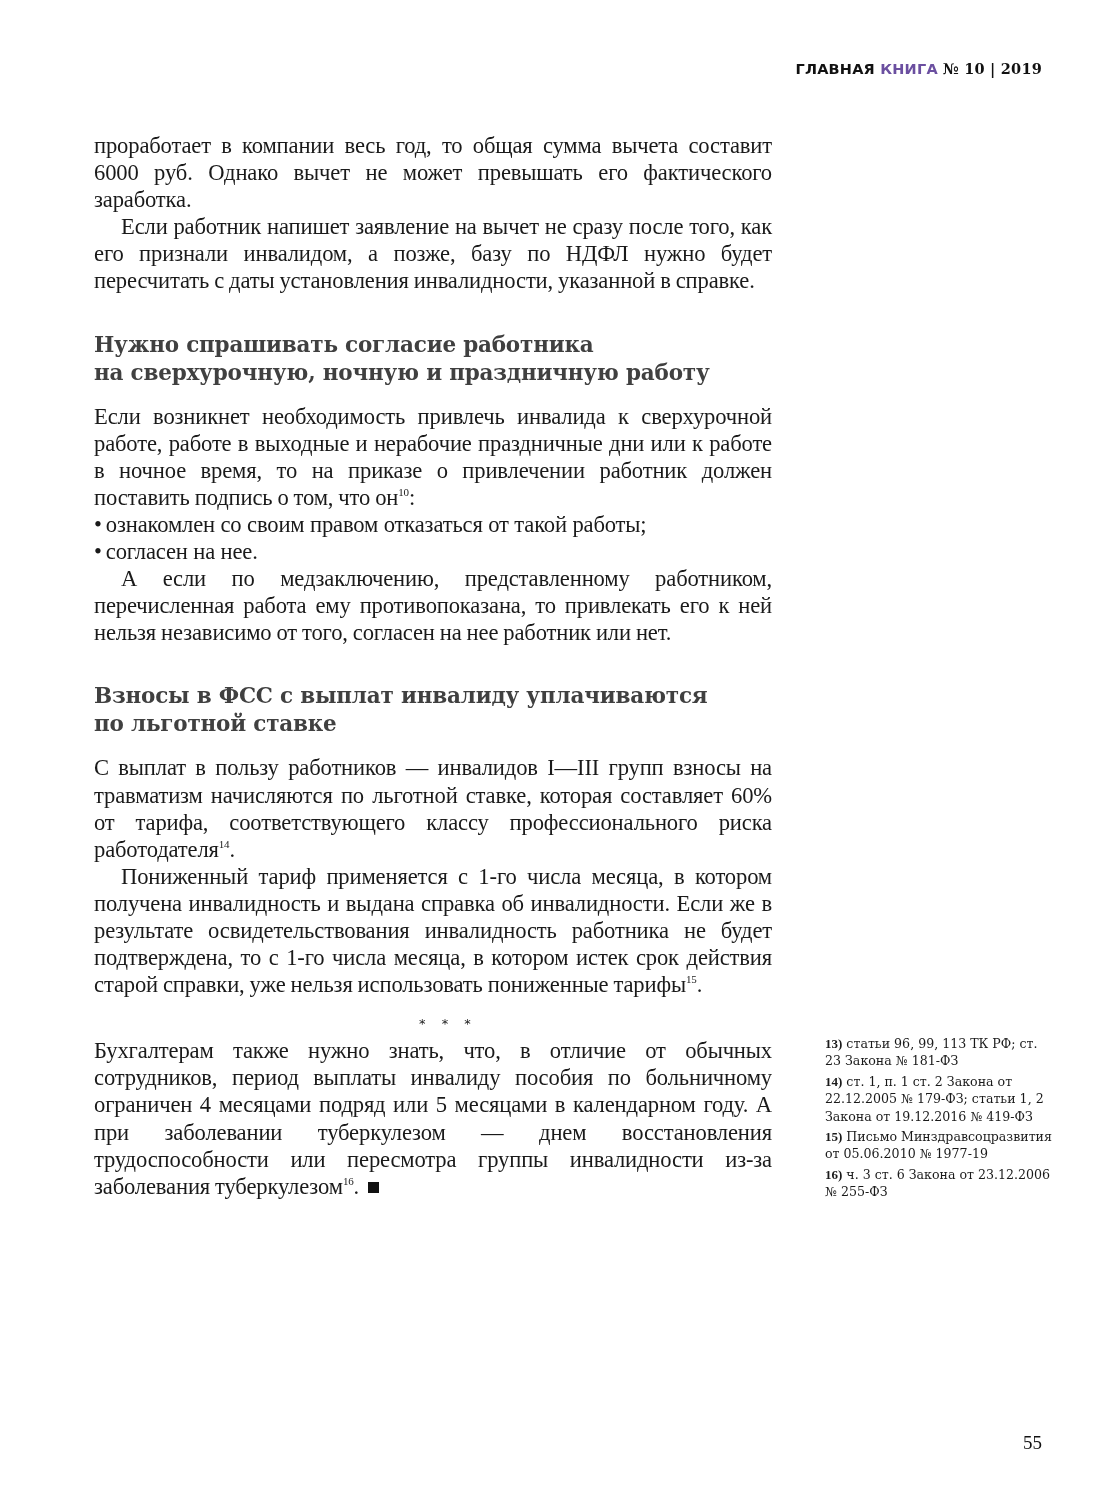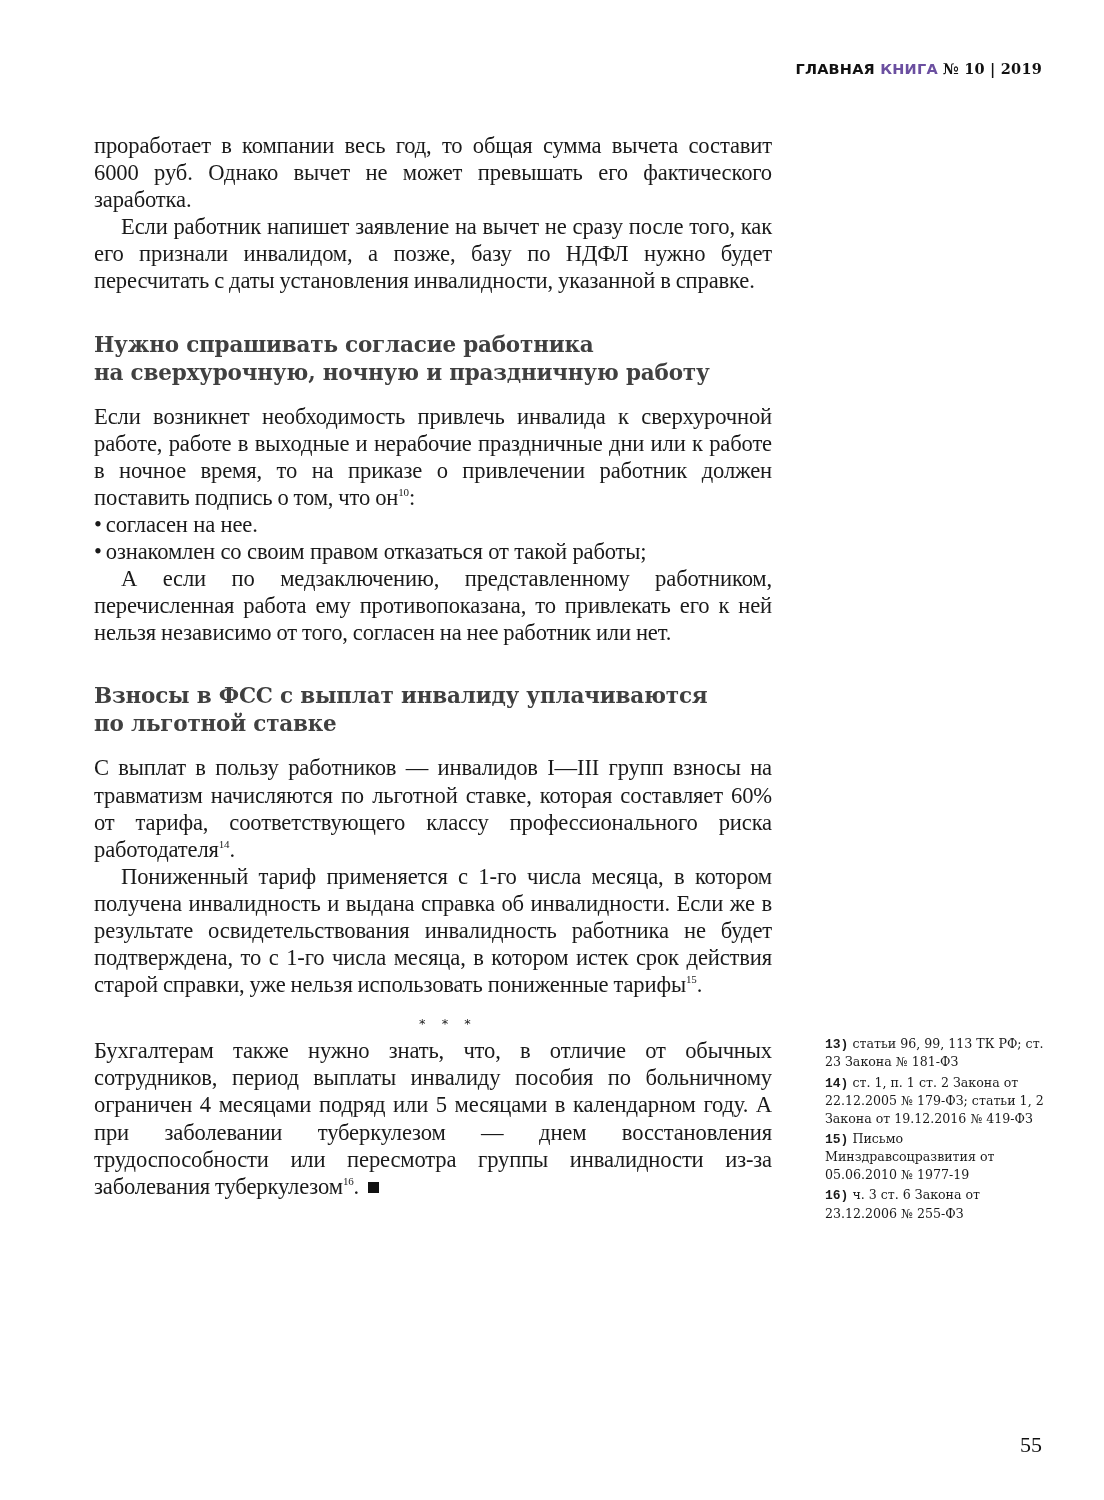--- a/index.html
+++ b/index.html
@@ -90,30 +90,30 @@
       left: 825px;
       top: 1035px;
       width: 230px;
       font-family: "DejaVu Serif", "Liberation Serif", serif;
       font-size: 12.6px;
       line-height: 17.4px;
       color: #1a1a1a;
     }
     .fn { margin: 0 0 3px 0; }
     .fn .num {
-      font-family: Liberation Mono, monospace;
+      font-family: Liberation Serif, serif;
       font-weight: bold;
       font-size: 13px;
     }
     .page-number {
       position: absolute;
       right: 62px;
       top: 1432px;
       font-family: "Liberation Serif", "DejaVu Serif", serif;
-      font-size: 22px;
+      font-size: 19px;
       color: #111;
     }
   </style>
 </head>
 <body>
 
 <div class="header">
   <span>ГЛАВНАЯ</span>
   <span class="brand-accent">КНИГА</span>
   <span class="issue">№ 10 | 2019</span>
@@ -125,22 +125,22 @@
   <p class="p indent">Если работник напишет заявление на вычет не сразу после того, как его признали инвалидом, а позже, базу по НДФЛ нужно будет пересчитать с даты установления инвалидности, указанной в справке.</p>
 
   <div style="height:36px"></div>
 
   <h2 class="h">
     <span>Нужно спрашивать согласие работника</span><br>
     <span>на сверхурочную, ночную и праздничную работу</span>
   </h2>
   <div style="height:16px"></div>
   <p class="p"><span>Если возникнет необходимость привлечь инвалида к сверхурочной работе, работе в выходные и нерабочие праздничные дни или к работе в ночное время, то на приказе о привлечении работник должен поставить подпись о том, что он</span><sup>10</sup><span>:</span></p>
+  <p class="bullet"><span class="dot">•</span><span>ознакомлен со своим правом отказаться от такой работы;</span></p>
   <p class="bullet"><span class="dot">•</span><span>согласен на нее.</span></p>
-  <p class="bullet"><span class="dot">•</span><span>ознакомлен со своим правом отказаться от такой работы;</span></p>
   <p class="p indent">А если по медзаключению, представленному работником, перечисленная работа ему противопоказана, то привлекать его к ней нельзя независимо от того, согласен на нее работник или нет.</p>
 
   <div style="height:36px"></div>
 
   <h2 class="h">
     <span>Взносы в ФСС с выплат инвалиду уплачиваются</span><br>
     <span>по льготной ставке</span>
   </h2>
   <div style="height:16px"></div>
   <p class="p"><span>С выплат в пользу работников — инвалидов I—III групп взносы на травматизм начисляются по льготной ставке, которая составляет 60% от тарифа, соответствующего классу профессионального риска работодателя</span><sup>14</sup><span>.</span></p>

